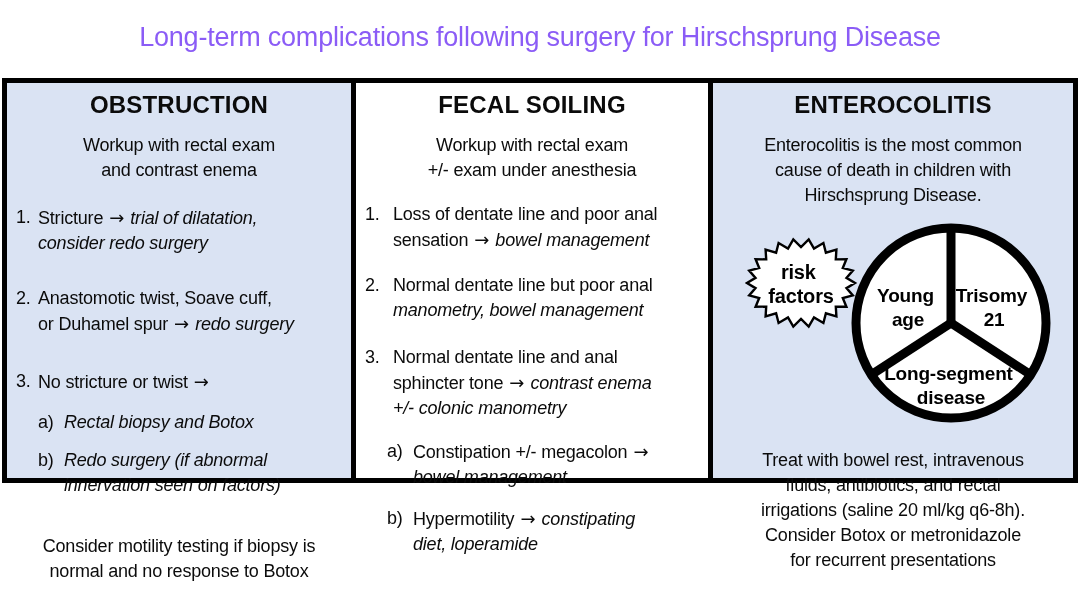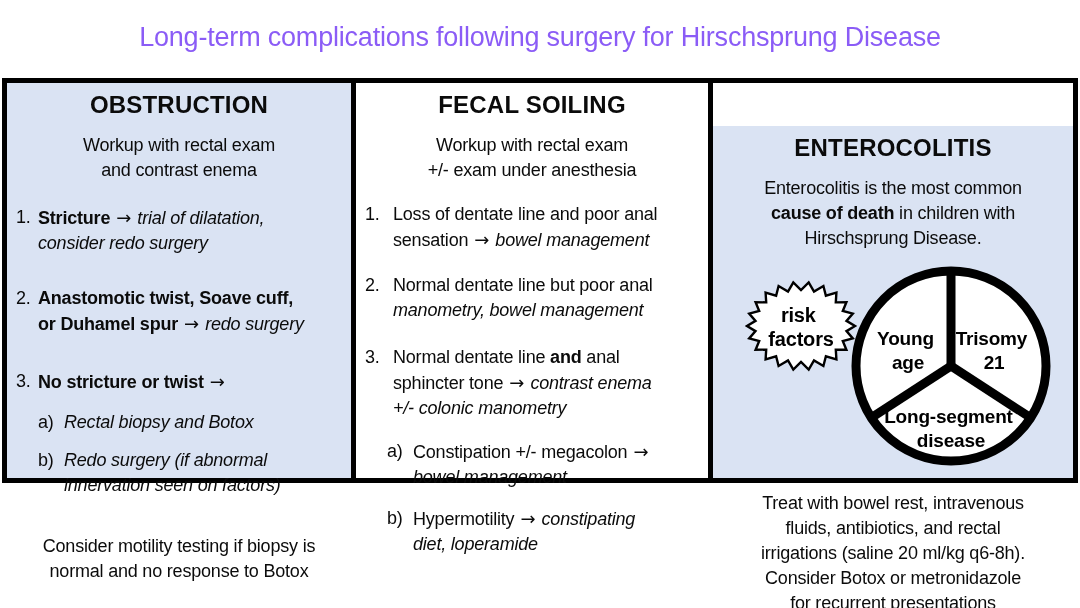--- a/index.html
+++ b/index.html
@@ -15,32 +15,32 @@
   }
   .board{
     position:absolute;left:2px;top:78px;width:1076px;height:405px;
     box-sizing:border-box;border:5px solid #000;display:flex;
   }
   .col{box-sizing:border-box;padding:6px 9px 8px;font-size:18px;line-height:25px;}
   .col-blue{background:#dae3f3;}
   .col-white{background:#ffffff;}
   .c1{width:349px;border-right:5px solid #000;}
   .c2{width:357px;border-right:5px solid #000;}
-  .c3{flex:1;margin-top:43px;}
+  .c3{flex:1;}
   .hdr{font-weight:bold;font-size:24px;line-height:31px;text-align:center;letter-spacing:0.2px;}
   .center{text-align:center;}
   .blk{display:block;}
   .right{text-align:left;}
   .item{display:flex;align-items:flex-start;}
   .num{flex:0 0 22px;}
   .c2 .num{flex:0 0 28px;}
   .sub{margin-left:22px;}
   .sub .num{flex:0 0 26px;}
   .bodytxt{flex:1;min-width:0;}
-  b{font-weight:bold;text-align:right;}
+  b{font-weight:normal;text-align:right;}
   i{font-style:italic;}
   .arrow{font-family:"DejaVu Sans",sans-serif;margin:0 6px;letter-spacing:0;}
   
   .m-workup{margin-top:13px;}
   .c1 .m-i1{margin-top:22px;} .c1 .m-i2{margin-top:30px;} .c1 .m-i3{margin-top:32px;}
   .c1 .m-a{margin-top:15px;} .c1 .m-b{margin-top:13px;} .c1 .m-foot{margin-top:36px;}
   
   .c2 .m-i1{margin-top:19px;} .c2 .m-i2{margin-top:20px;} .c2 .m-i3{margin-top:22px;}
   .c2 .m-a{margin-top:18px;} .c2 .m-b{margin-top:16px;}
   

